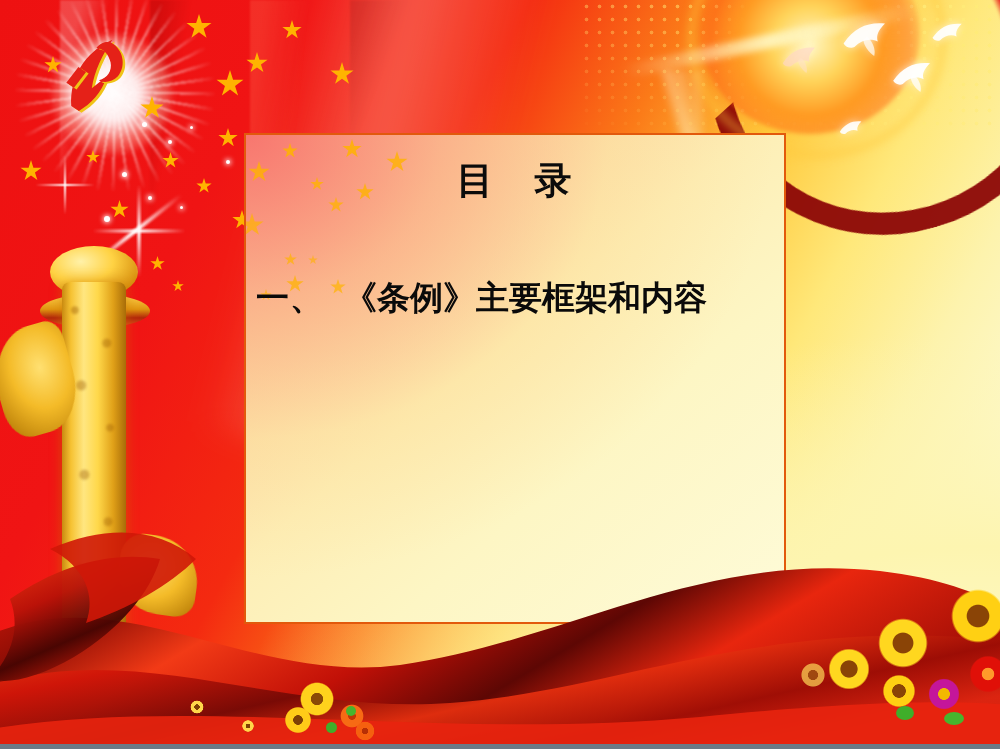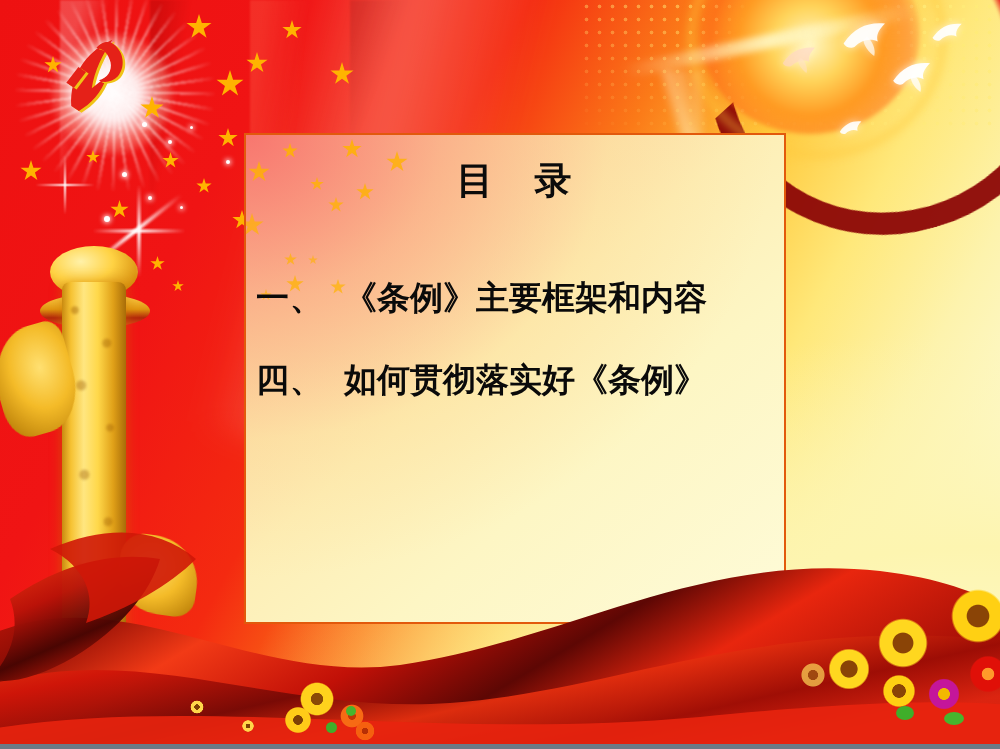--- a/index.html
+++ b/index.html
@@ -293,23 +293,20 @@
       <div class="star" style="left:84px;top:144px;width:16px;height:16px;opacity:.7"></div>
       <div class="star" style="left:14px;top:154px;width:12px;height:12px;opacity:.65"></div>
       <div class="star" style="left:62px;top:120px;width:10px;height:10px;opacity:.6"></div>
     </div>
 
     <div class="toc-title">目　录</div>
 
     <div class="toc-list">
       <div class="toc-item">
         <span class="num">一、</span><span class="txt">《条例》主要框架和内容</span>
-      </div>
-      <div class="toc-item">
-        <span class="num">四、</span><span class="txt">如何贯彻落实好《条例》</span>
       </div>
     </div>
   </div>
 
   <div class="ribbon-wrap">
     <svg width="1000" height="260" viewBox="0 0 1000 260">
       <defs>
         <linearGradient id="silk1" x1="0" y1="0" x2="1" y2="0.3">
           <stop offset="0%" stop-color="#e01a0a"></stop>
           <stop offset="16%" stop-color="#8c0d05"></stop>

